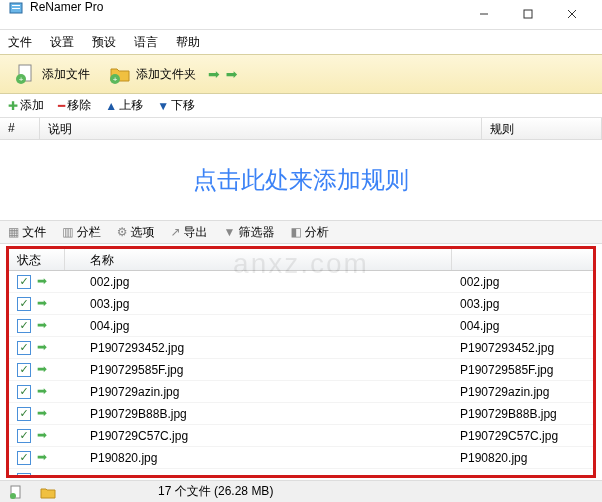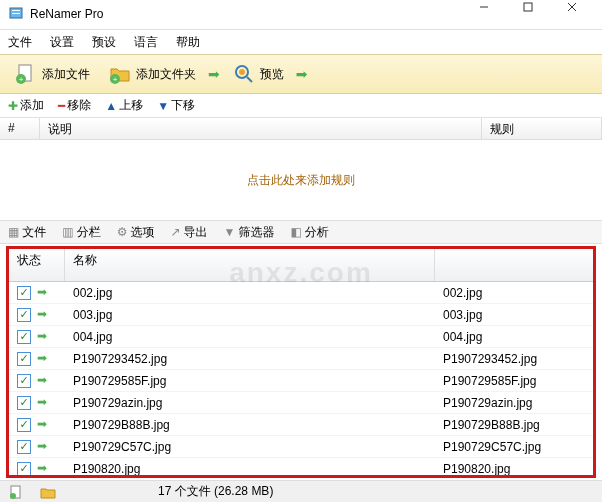--- a/index.html
+++ b/index.html
@@ -1,47 +1,47 @@
 <!DOCTYPE html>
 <html><head>
 <meta charset="utf-8">
 <style>
 * { margin: 0; padding: 0; box-sizing: border-box; font-family: "Microsoft YaHei", Arial, sans-serif; }
 body { width: 602px; height: 502px; background: #fff; font-size: 12px; color: #000; position: relative; overflow: hidden; }
-.titlebar { height: 30px; display: flex; align-items: flex-end; padding: 8px 8px; background: #fff; border-bottom: 1px solid #e0e0e0; }
+.titlebar { height: 30px; display: flex; align-items: flex-start; padding: 0 8px; background: #fff; border-bottom: 1px solid #e0e0e0; }
 .titlebar .app-icon { width: 16px; height: 16px; margin-right: 6px; }
 .titlebar .title { flex: 1; font-size: 12px; }
 .win-controls { display: flex; gap: 0; }
 .win-btn { width: 44px; height: 28px; display: flex; align-items: center; justify-content: center; cursor: pointer; }
 .menubar { height: 24px; display: flex; align-items: center; padding: 0 8px; gap: 18px; background: #fff; font-size: 12px; }
 .menubar span { cursor: pointer; }
 .toolbar1 { height: 40px; display: flex; align-items: center; padding: 0 8px; background: linear-gradient(#fdf6d8, #f8ecb8); border-top: 1px solid #d8d0a0; border-bottom: 1px solid #d8d0a0; gap: 6px; }
 .tool-btn { display: flex; align-items: center; gap: 4px; padding: 2px 6px; cursor: pointer; }
 .icon-box { width: 24px; height: 24px; display: flex; align-items: center; justify-content: center; }
 .arrow-r { color: #4caf50; font-size: 14px; }
 .toolbar2 { height: 24px; display: flex; align-items: center; padding: 0 8px; gap: 14px; background: #fff; border-bottom: 1px solid #e0e0e0; }
 .tb2-item { display: flex; align-items: center; gap: 2px; cursor: pointer; font-size: 12px; }
 .rules-header { height: 22px; display: flex; background: linear-gradient(#fff, #f0f0f0); border-bottom: 1px solid #ddd; }
 .rules-header .col { padding: 3px 8px; border-right: 1px solid #ddd; font-size: 12px; }
-.rules-empty { height: 80px; display: flex; align-items: center; justify-content: center; color: #a16207; font-size: 12px; cursor: pointer; }
+.rules-empty { height: 80px; display: flex; align-items: center; justify-content: center; color: #3b82f6; font-size: 24px; cursor: pointer; }
 .mid-tabs { height: 24px; display: flex; align-items: center; padding: 0 8px; gap: 16px; background: #f5f5f5; border-top: 1px solid #ddd; border-bottom: 1px solid #ddd; font-size: 12px; }
 .mid-tabs .tab { cursor: pointer; display: flex; align-items: center; gap: 3px; }
 .file-pane { border: 3px solid #d01818; margin: 2px 6px 2px 6px; height: 232px; overflow: hidden; position: relative; }
-.file-header { height: 33px; display: flex; background: linear-gradient(#fff, #eef0f2); border-bottom: 1px solid #ccc; }
+.file-header { height: 22px; display: flex; background: linear-gradient(#fff, #eef0f2); border-bottom: 1px solid #ccc; }
 .file-header .fcol { padding: 3px 8px; border-right: 1px solid #ddd; font-size: 12px; }
 .file-list { overflow-y: auto; height: calc(100% - 22px); }
 .file-row { height: 22px; display: flex; align-items: center; border-bottom: 1px solid #f3f3f3; }
 .file-row .cell { padding: 0 8px; white-space: nowrap; overflow: hidden; text-overflow: ellipsis; font-size: 12px; }
 .chk { width: 14px; height: 14px; border: 1px solid #4a90d9; display: inline-flex; align-items: center; justify-content: center; color: #2e7d32; font-size: 11px; margin-right: 4px; }
 .go-arrow { color: #4caf50; font-size: 12px; margin-left: 2px; }
 .statusbar { position: absolute; bottom: 0; left: 0; right: 0; height: 22px; background: #f0f0f0; border-top: 1px solid #ddd; display: flex; align-items: center; padding: 0 8px; gap: 16px; font-size: 12px; }
 .sb-icon { width: 16px; height: 16px; }
-.watermark { position: absolute; top: 50%; left: 50%; transform: translate(-50%, -10%); font-size: 28px; color: rgba(0,0,0,0.08); pointer-events: none; z-index: 99; font-weight: bold; letter-spacing: 2px; margin-top: 9px; }
+.watermark { position: absolute; top: 50%; left: 50%; transform: translate(-50%, -10%); font-size: 28px; color: rgba(0,0,0,0.08); pointer-events: none; z-index: 99; font-weight: normal; letter-spacing: 2px; }
 .col-state { width: 56px; }
-.col-name { width: 370px; }
+.col-name { width: 370px; margin-left: 17px; }
 .col-newname { flex: 1; }
 </style>
 </head>
 <body>
 
 <div class="titlebar">
   <span class="app-icon">
     <svg width="16" height="16" viewBox="0 0 16 16">
         <rect x="2" y="3" width="12" height="10" fill="#6bb6e8" stroke="#2a6aa0"></rect>
         <rect x="4" y="5" width="8" height="1" fill="#fff"></rect>
@@ -92,30 +92,20 @@
     <span class="icon-box">
         <svg width="22" height="22">
           <path d="M2 6h6l2 2h10v10H2z" fill="#f0c040" stroke="#c09020"></path>
           <circle cx="6" cy="16" r="5" fill="#5cb85c"></circle>
           <text x="6" y="19" font-size="8" fill="#fff" text-anchor="middle">+</text>
         </svg>
       </span>
     <span>添加文件夹</span>
   </div>
   <span class="arrow-r">➡</span>
-  <div class="tool-btn">
-    <span class="icon-box">
-        <svg width="22" height="22">
-          <circle cx="9" cy="9" r="6" fill="none" stroke="#3a7db8" stroke-width="2"></circle>
-          <line x1="14" y1="14" x2="19" y2="19" stroke="#3a7db8" stroke-width="2"></line>
-          <circle cx="9" cy="9" r="3" fill="#f0a030"></circle>
-        </svg>
-      </span>
-    <span>预览</span>
-  </div>
   <span class="arrow-r">➡</span>
 </div>
 
 <div class="toolbar2">
   <div class="tb2-item">
       <span style="color:#4caf50">✚</span>
       <span>添加</span>
     </div>
   <div class="tb2-item">
       <span style="color:#d32f2f">━</span>

